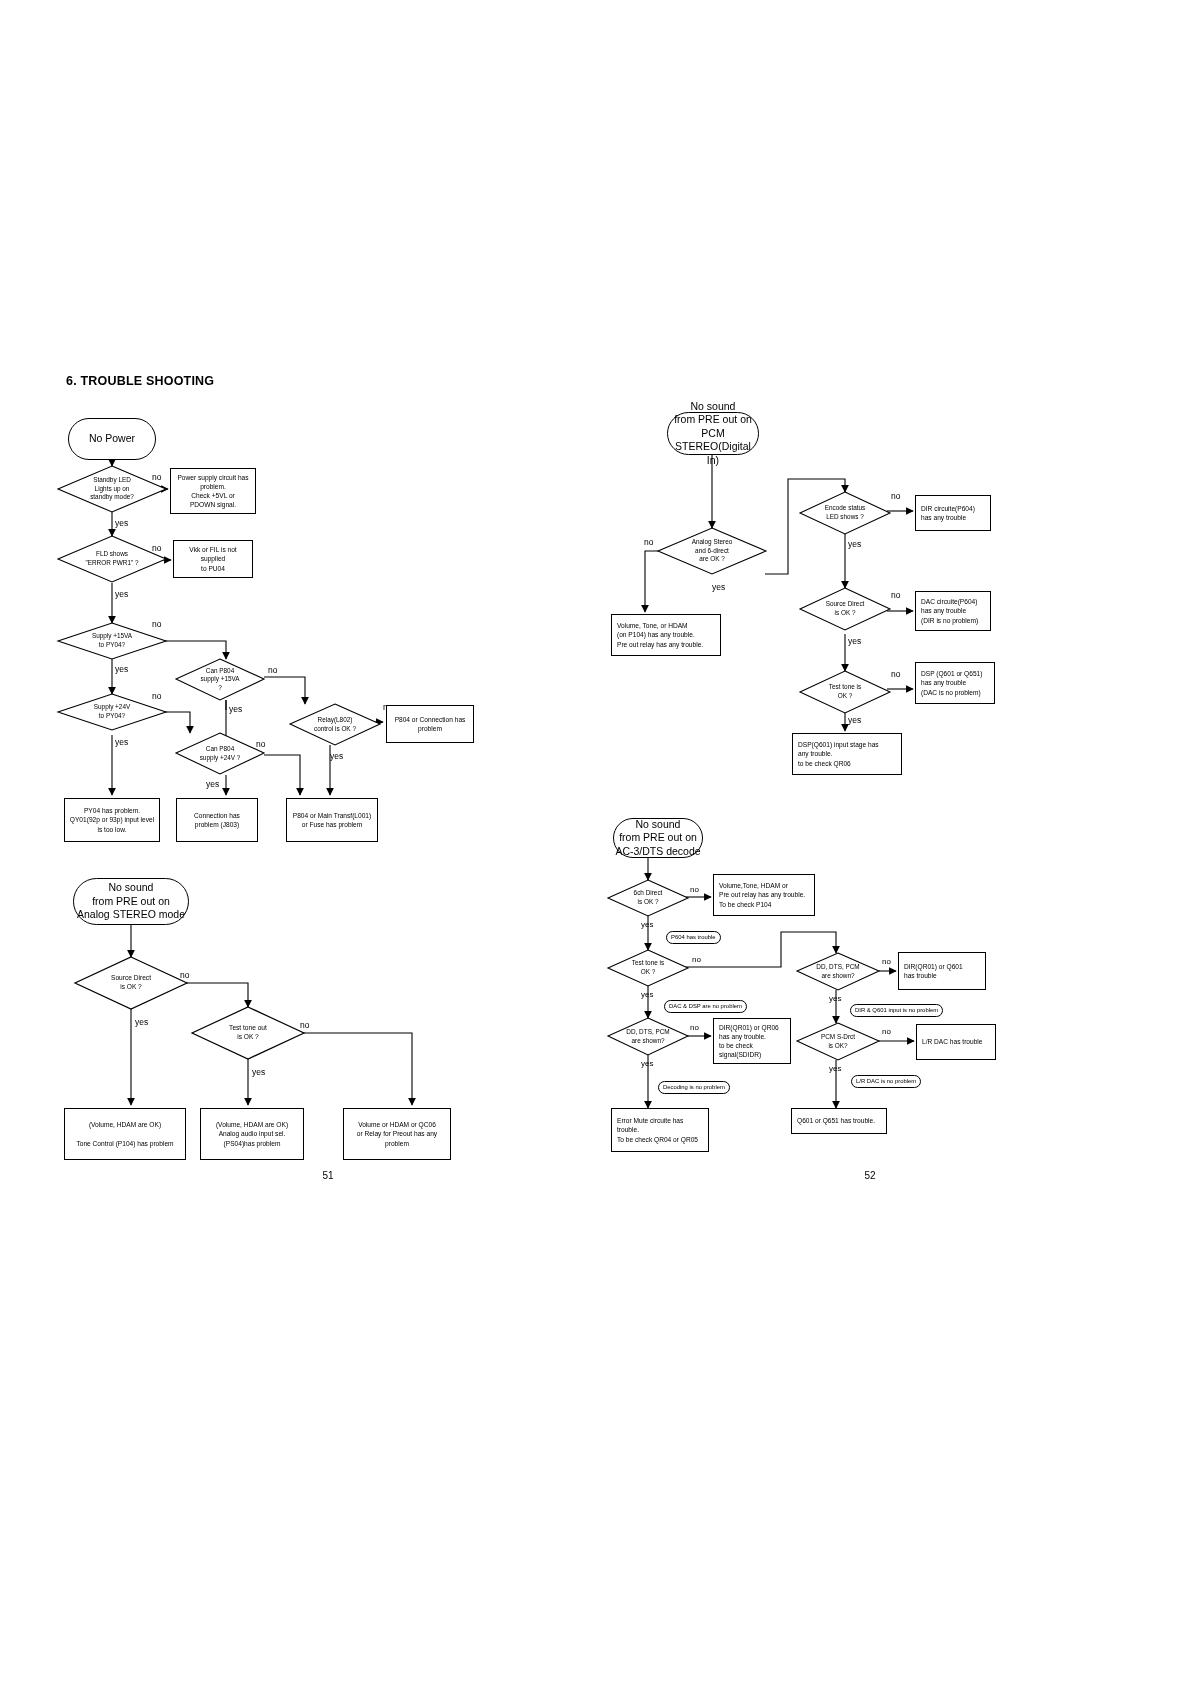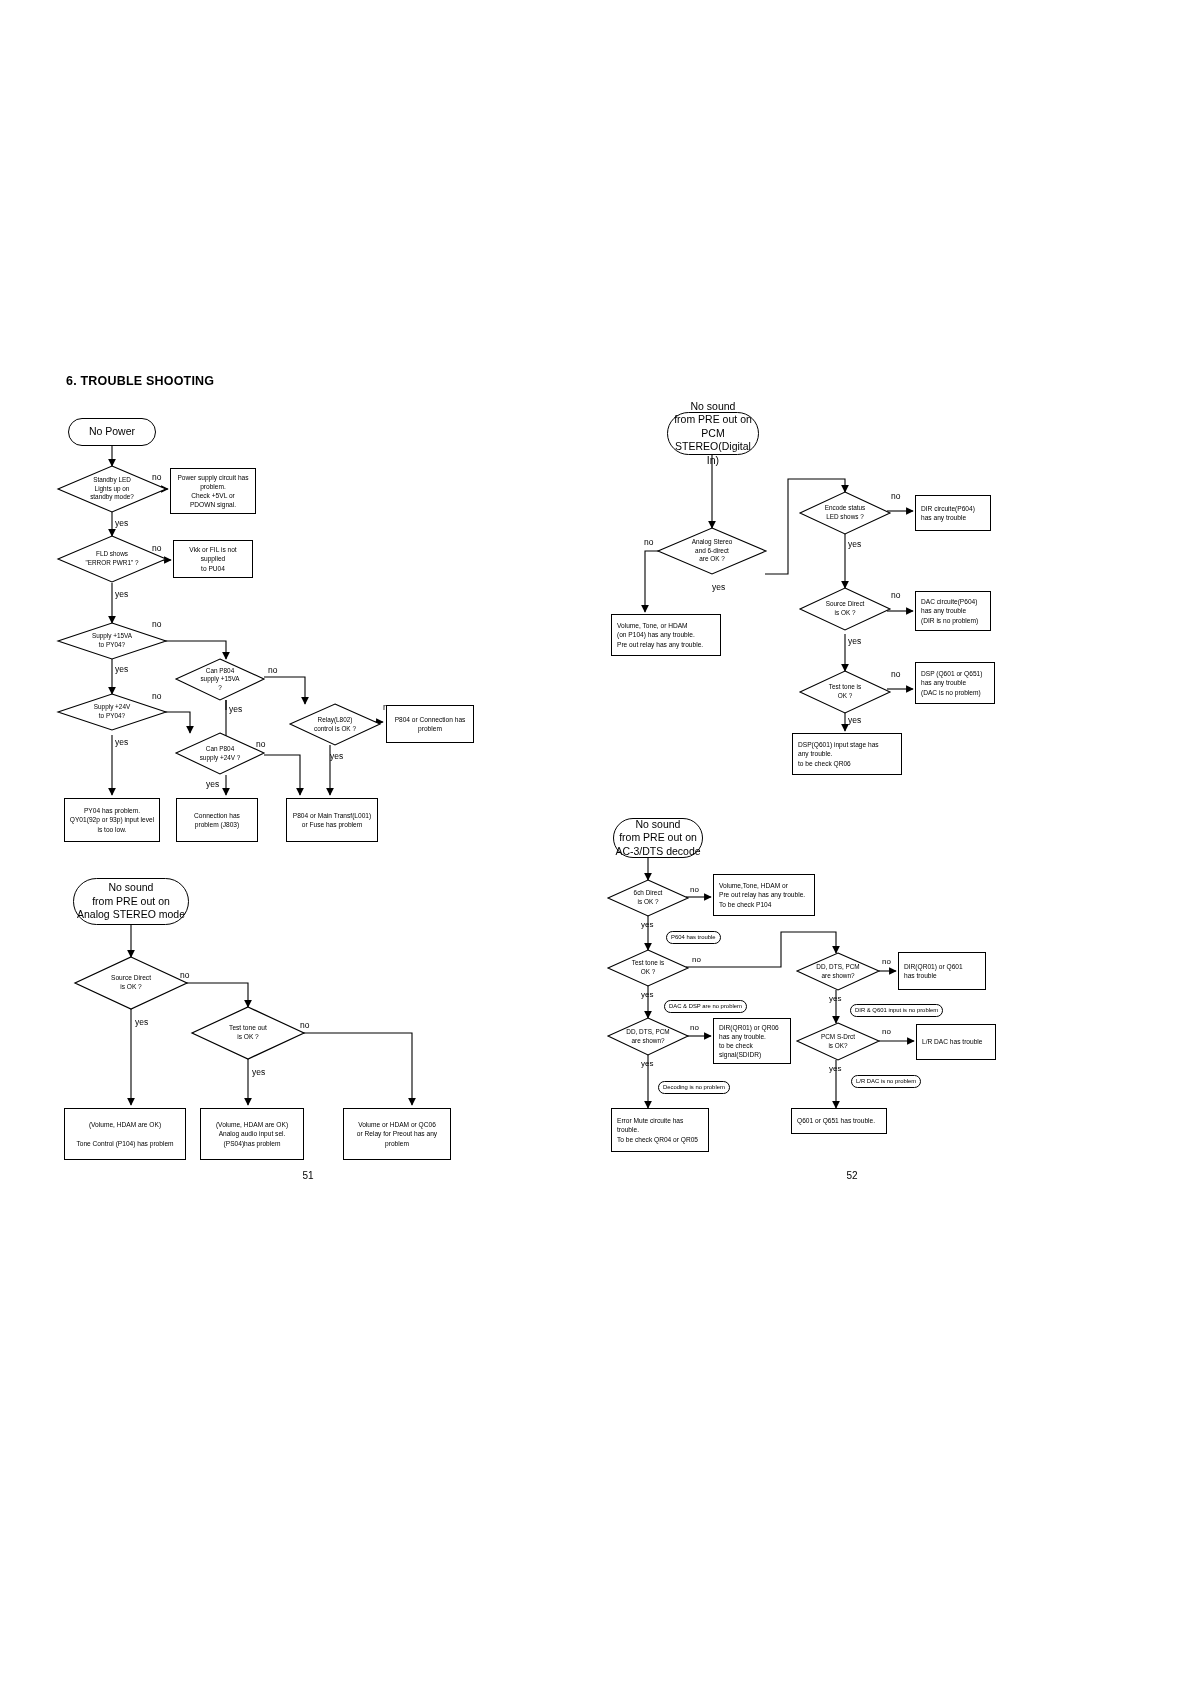--- a/index.html
+++ b/index.html
@@ -4,22 +4,22 @@
 <style>
   html,body{margin:0;padding:0;background:#fff;}
   body{width:1191px;height:1684px;position:relative;
        font-family:"Liberation Sans", sans-serif;color:#000;}
   .page{position:absolute;inset:0;}
   .abs{position:absolute;}
 
   #section-title{left:66px;top:374px;font-size:12.5px;font-weight:bold;letter-spacing:.2px;}
 
   .pageno{font-size:10px;text-align:center;width:40px;}
-  #pageno-left{left:288px;top:1170px;}
-  #pageno-right{left:832px;top:1170px;}
+  #pageno-left{left:308px;top:1170px;}
+  #pageno-right{left:850px;top:1170px;}
 
   
   .term{position:absolute;border:1.6px solid #000;border-radius:28px;
         display:flex;align-items:center;justify-content:center;text-align:center;
         font-size:10.5px;line-height:1.28;background:#fff;box-sizing:border-box;}
   .box{position:absolute;border:1.2px solid #000;background:#fff;box-sizing:border-box;
        display:flex;align-items:center;justify-content:center;text-align:center;
        font-size:6.6px;line-height:1.38;padding:2px 3px;}
   .box.left{justify-content:flex-start;text-align:left;padding-left:5px;}
   .note{position:absolute;border:1px solid #000;border-radius:7px;background:#fff;
@@ -102,21 +102,21 @@
       <path d="M648,985 L648,1018"></path>
       <path d="M686,1036 L711,1036"></path>
       <path d="M648,1055 L648,1108"></path>
       <path d="M879,971 L896,971"></path>
       <path d="M836,990 L836,1023"></path>
       <path d="M879,1041 L914,1041"></path>
       <path d="M836,1060 L836,1108"></path>
     </g>
   </svg>
 
-  <div class="term" style="left:68px;top:418px;width:88px;height:28px;">
+  <div class="term" style="left:68px;top:418px;width:88px;height:42px;">
     <span style="white-space:pre-line">No Power</span>
   </div>
 
   <div class="dia" style="left:58px;top:466px;width:108px;height:46px;">
     <svg width="108" height="46">
         <polygon points="54,0 108,23 54,46 0,23" fill="#fff" stroke="#000" stroke-width="1.1"></polygon>
       </svg>
     <div class="txt">
         <span style="white-space:pre-line">Standby LED
 Lights up on

